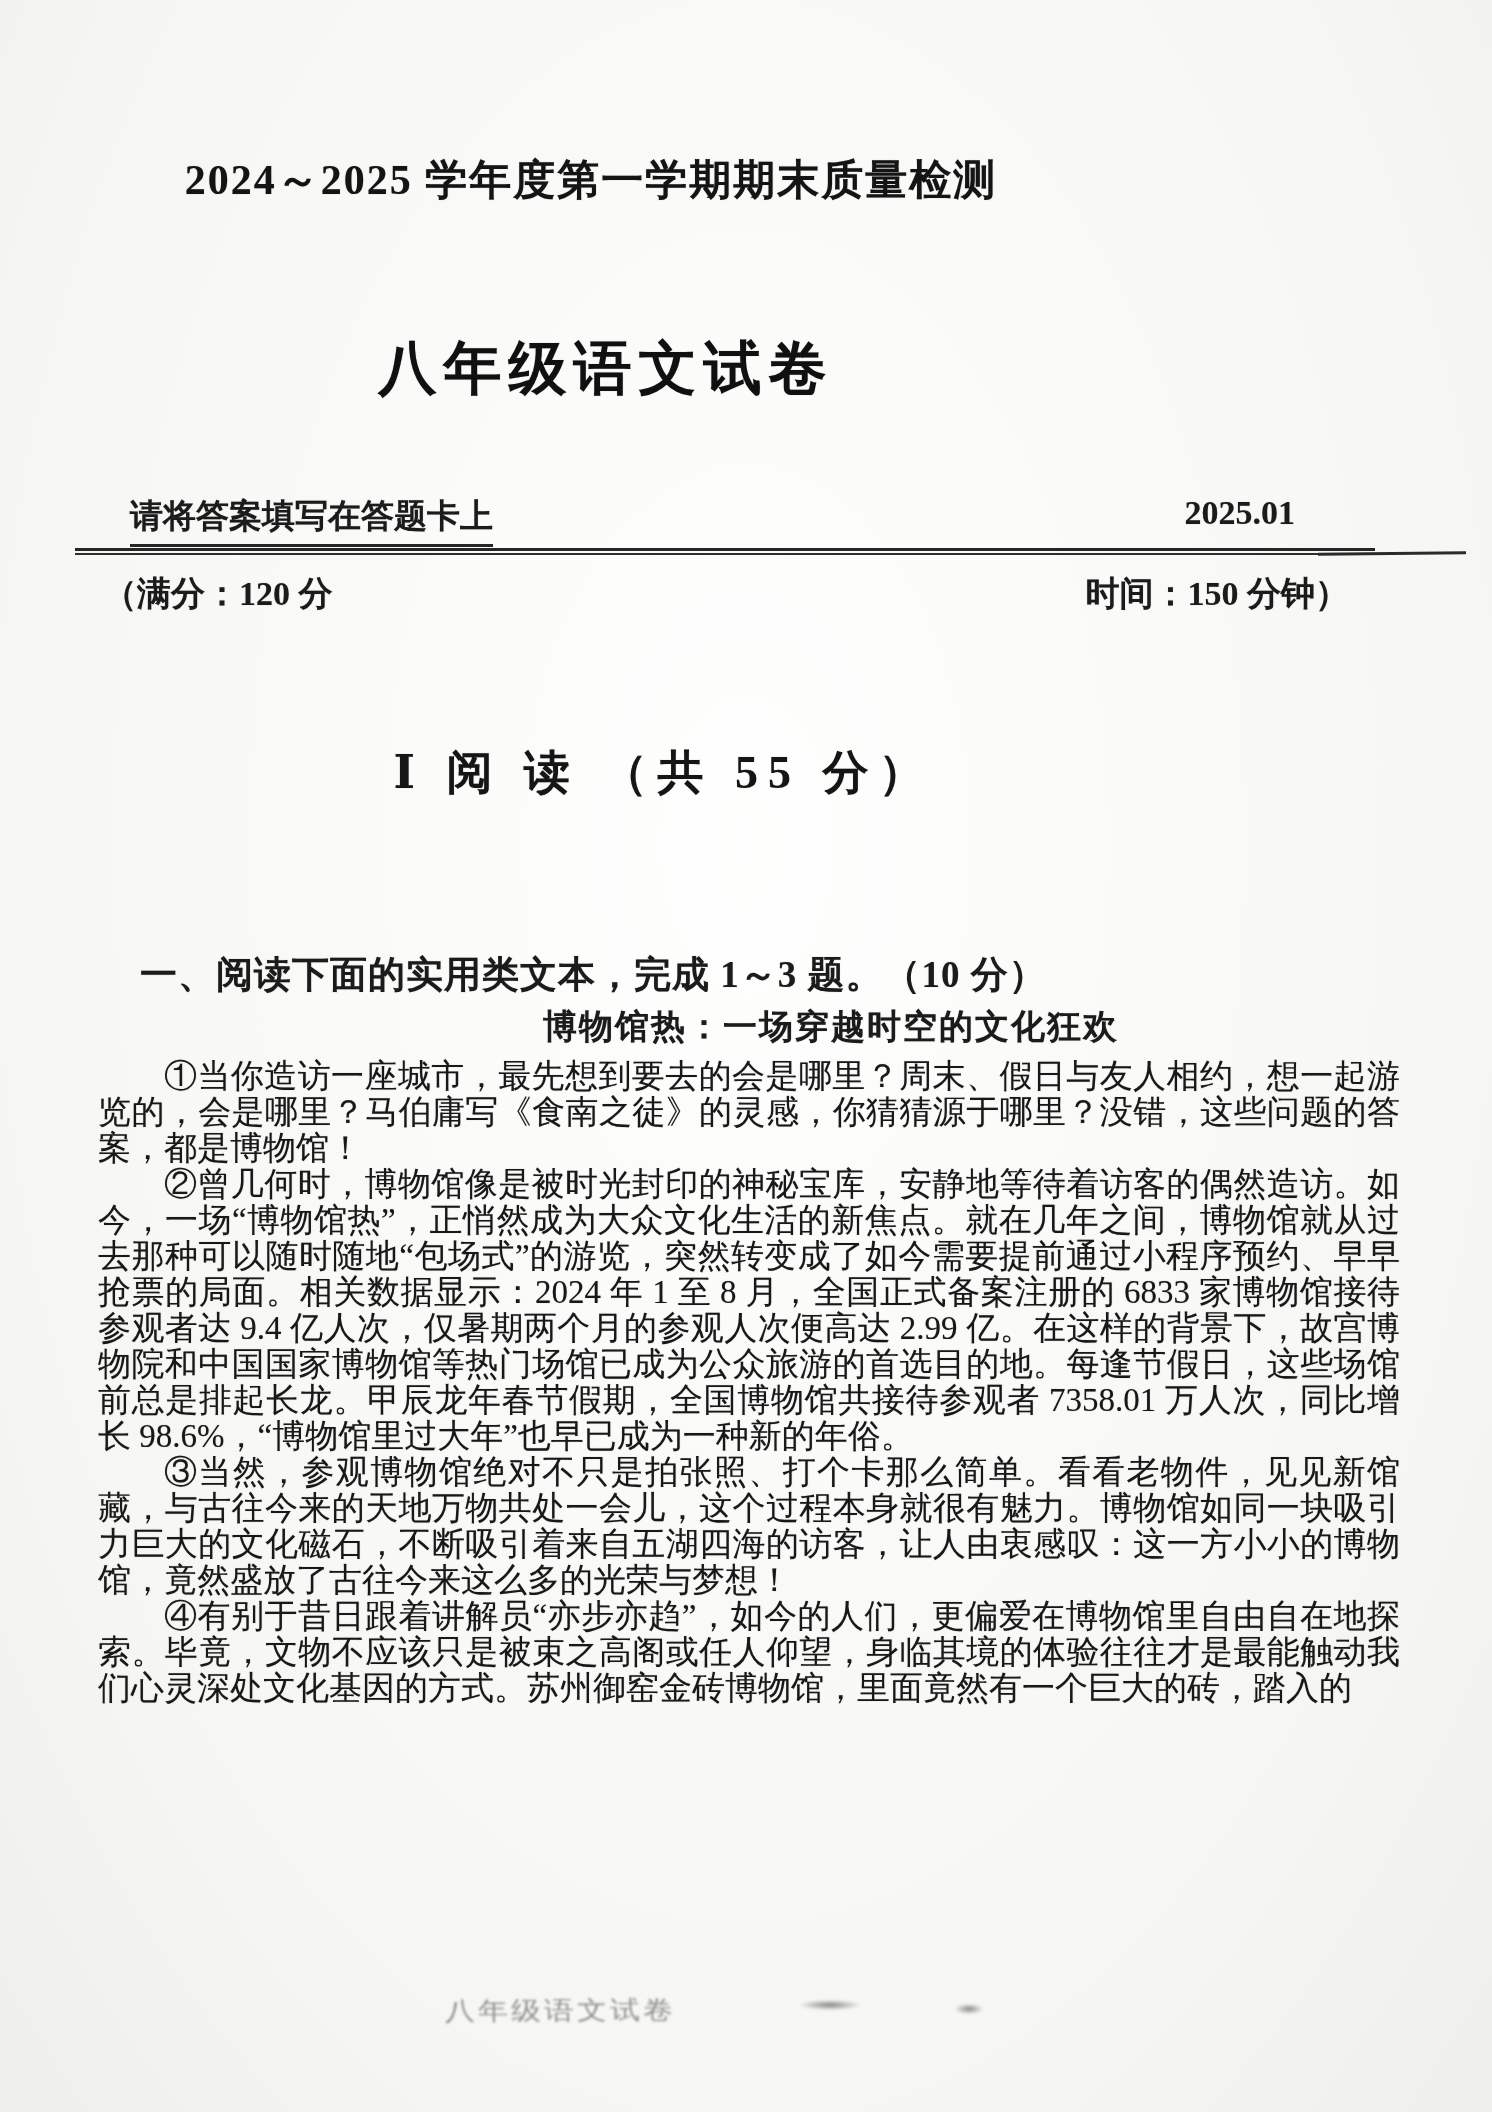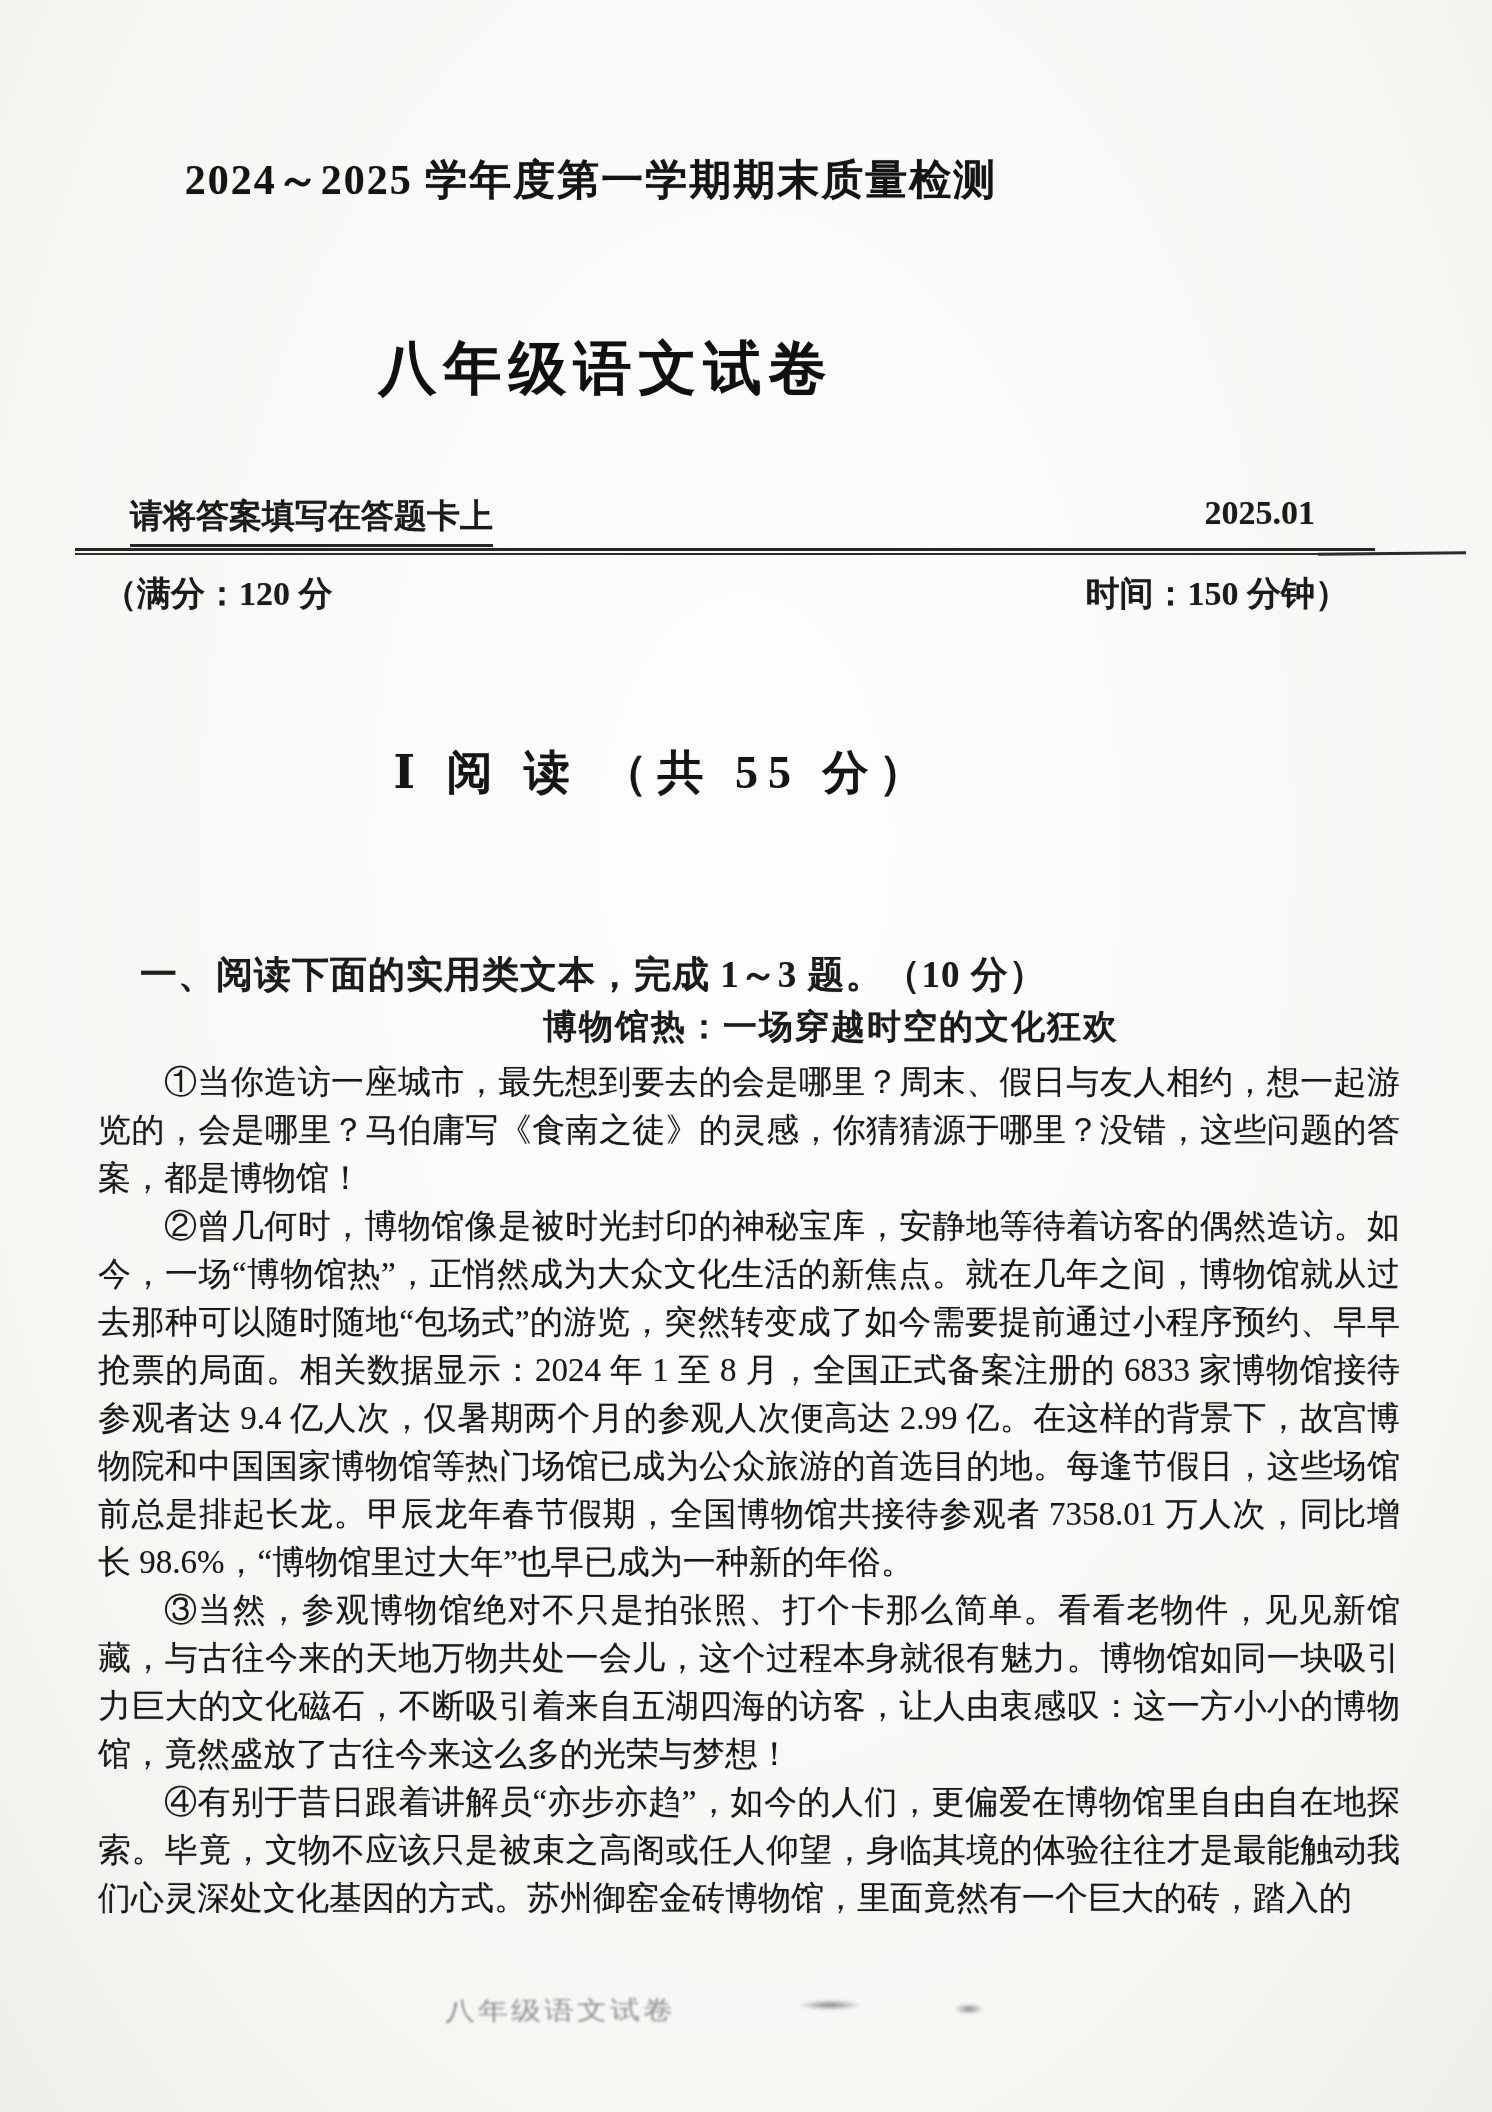--- a/index.html
+++ b/index.html
@@ -30,21 +30,21 @@
     font-size: 58px; font-weight: 700; letter-spacing: 7px;
     color: #101010;
   }
 
   .meta { position: absolute; top: 494px; left: 75px; width: 1300px; }
   .meta-row1 {
     display: flex; justify-content: space-between; align-items: flex-start;
     font-size: 33px; font-weight: 600;
   }
   .meta-note { margin-left: 55px; padding-bottom: 5px; border-bottom: 3px solid #262626; }
-  .meta-date { margin-right: 60px; font-weight: 700; font-size: 34px; }
+  .meta-date { margin-right: 80px; font-weight: 700; font-size: 34px; }
   .double-rule {
     height: 7px; margin-top: 1px;
     border-top: 3px solid #262626;
     border-bottom: 2px solid #2e2e2e;
   }
   .date-tail {
     position: absolute; left: 1243px; top: 58px;
     width: 148px; height: 3px; background: #2b2b2b;
     transform: rotate(-0.6deg);
   }
@@ -67,21 +67,21 @@
     font-size: 37px; font-weight: 700; letter-spacing: 1px;
   }
   .article-title {
     position: absolute; top: 1004px; left: 0; width: 100%;
     text-align: center; transform: translateX(85px);
     font-size: 34px; font-weight: 700; letter-spacing: 2px;
   }
 
   .article-body {
     position: absolute; top: 1058px; left: 98px; width: 1302px;
-    font-size: 33px; line-height: 48px; font-weight: 500;
+    font-size: 33px; line-height: 36px; font-weight: 500;
     text-align: justify; color: #181818;
   }
   .article-body p { text-indent: 66px; }
 
   .footer-ghost {
     position: absolute; top: 1990px; left: 445px;
     font-size: 30px; letter-spacing: 3px; color: #2c2c2c;
     opacity: 0.5; filter: blur(1.3px); transform: scaleY(0.85) rotate(-0.4deg);
   }
   .smudge {

